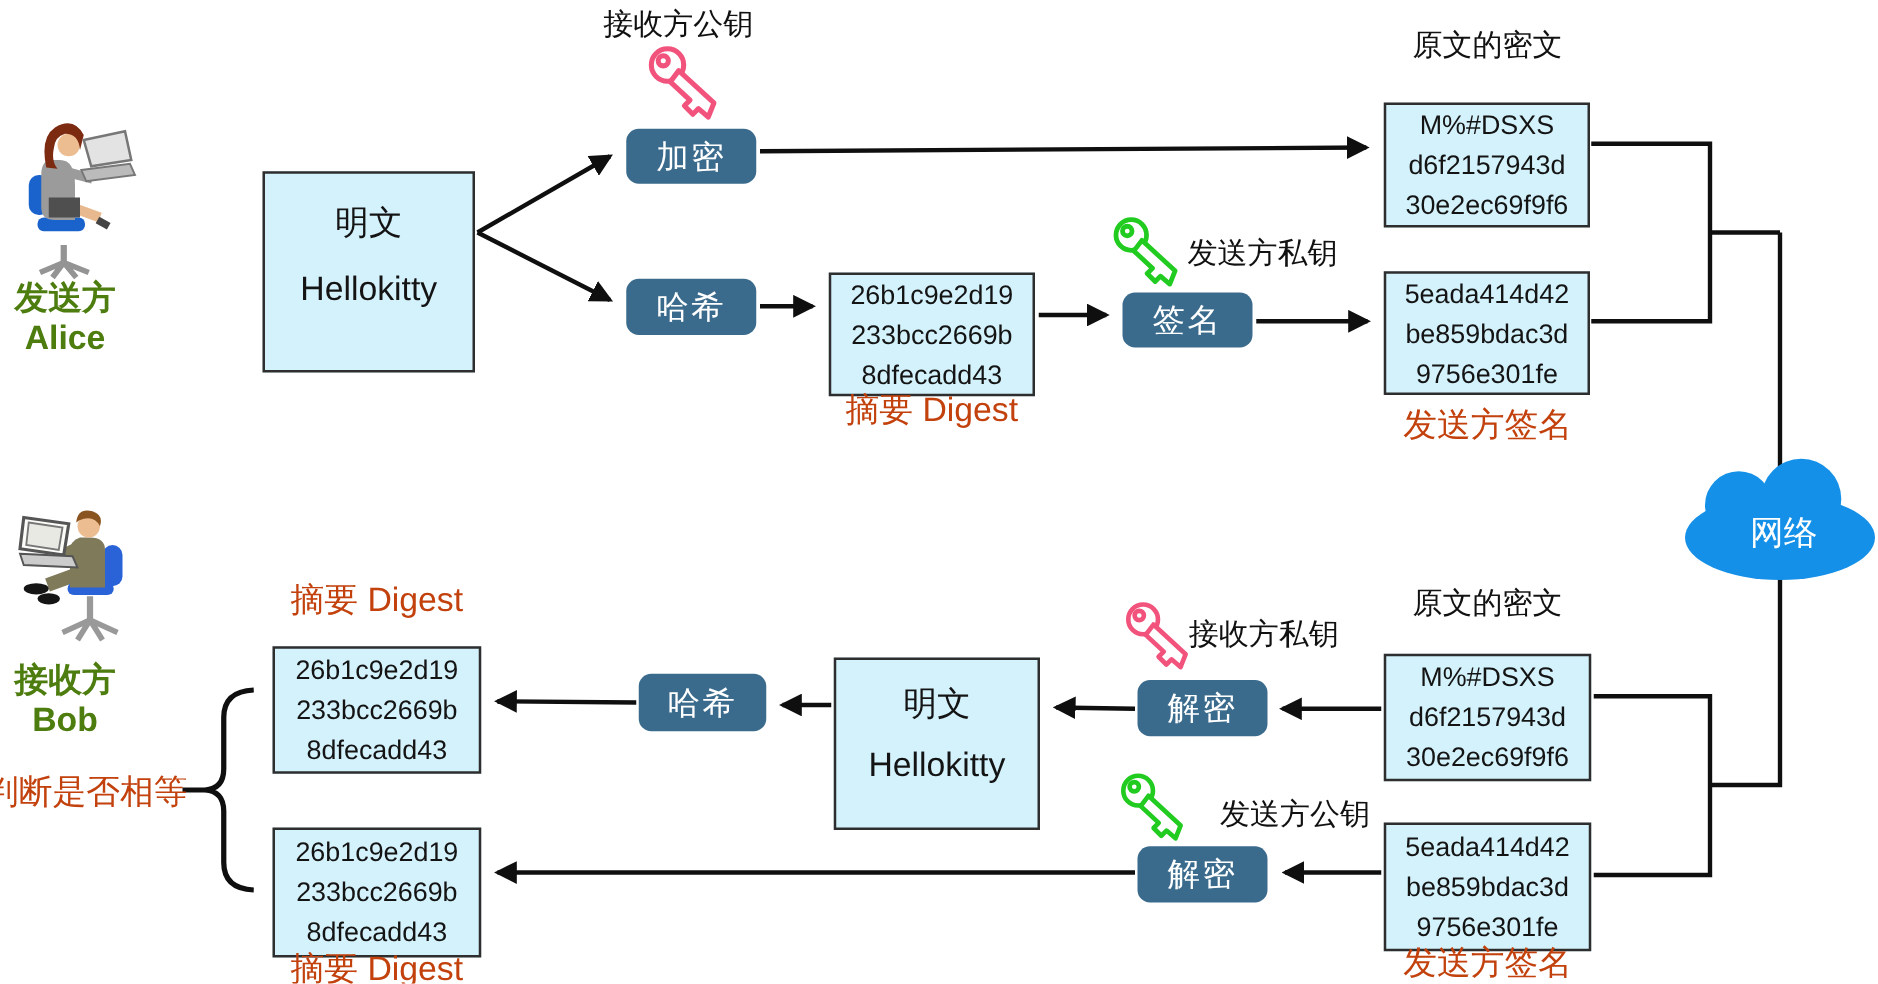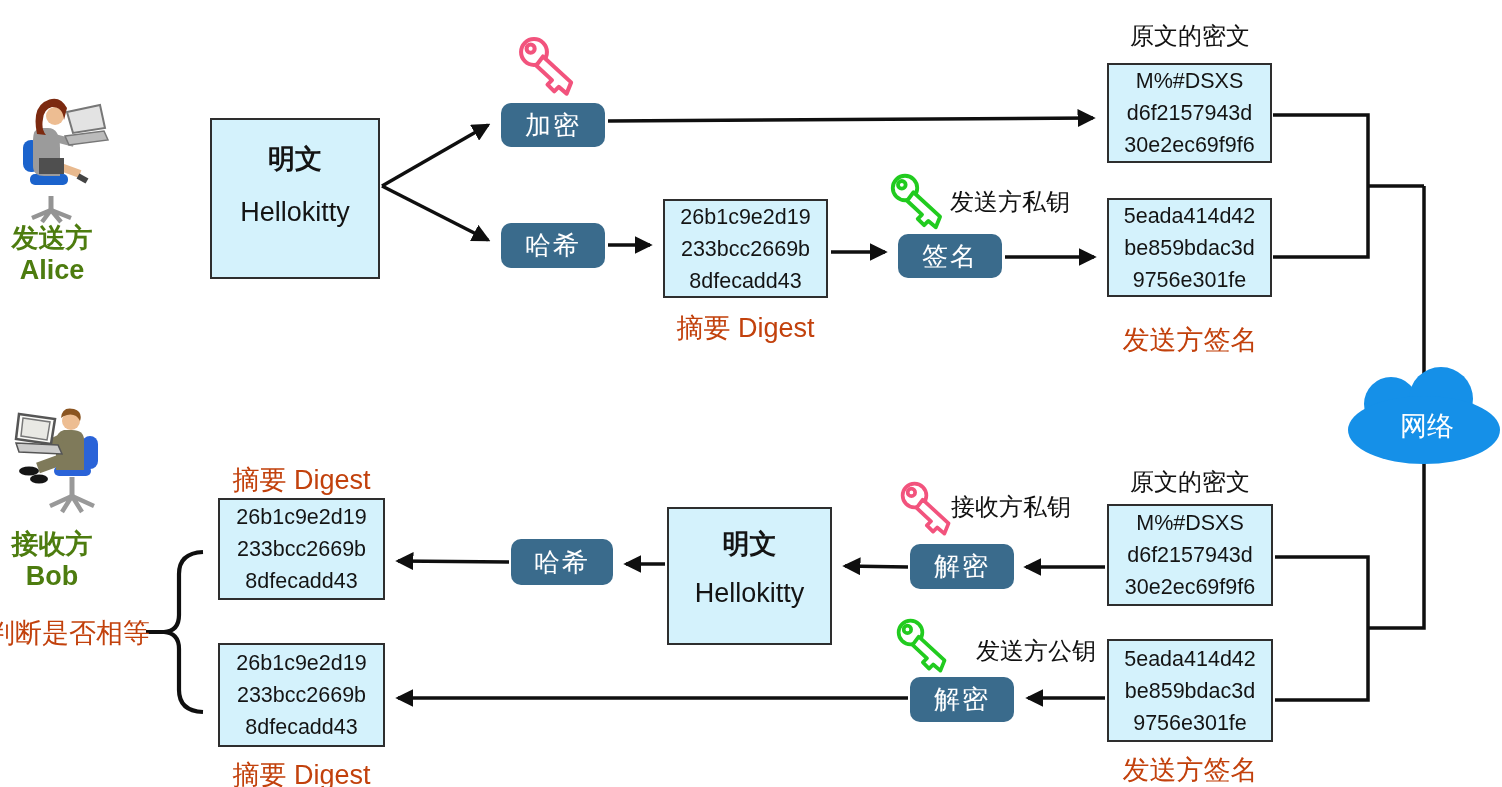--- a/index.html
+++ b/index.html
@@ -5,35 +5,35 @@
   html,body{margin:0;padding:0;background:#fff;}
   .canvas{
     position:relative;width:1502px;height:787px;overflow:hidden;background:#fff;
     font-family:"Liberation Sans",sans-serif;
   }
   .overlay{position:absolute;left:0;top:0;z-index:1;}
   .abs{position:absolute;z-index:2;}
   .databox{
     position:absolute;z-index:2;background:#d4f2fc;border:2px solid #2e2e2e;
     display:flex;flex-direction:column;justify-content:center;align-items:center;
-    font-size:21.5px;color:#141414;line-height:32px;text-align:center;
+    font-size:21.5px;color:#141414;line-height:32px;text-align:center;margin-top:19px;
   }
   .opbtn{
     position:absolute;z-index:2;background:#3a6b8c;color:#fff;border-radius:10px;
     display:flex;align-items:center;justify-content:center;font-size:26px;letter-spacing:2px;
   }
   .lbl{position:absolute;z-index:2;color:#111;font-size:24px;text-align:center;white-space:nowrap;}
   .lbl.left{text-align:left;}
   .biglbl{position:absolute;z-index:2;color:#c2410c;font-size:27px;text-align:center;white-space:nowrap;}
   .role{
     position:absolute;z-index:2;color:#4d7c0f;font-weight:bold;font-size:27px;
     text-align:center;line-height:1.2;white-space:nowrap;
   }
   .plainbox{justify-content:flex-start;}
-  .plainbox .ptitle{font-weight:bold;font-size:27px;line-height:1;}
+  .plainbox .ptitle{font-weight:normal;font-size:27px;line-height:1;}
   .plainbox .pbody{font-size:27px;line-height:1;}
   .keyicon{position:absolute;z-index:3;}
   .keyicon.pink{color:#f2537d;}
   .keyicon.green{color:#21cb1f;}
 </style>
 </head>
 <body>
 
 <div class="canvas">
 
@@ -92,20 +92,21 @@
   <div class="role" style="left:0;top:222px;width:104px">
     <div>发送方</div>
     <div>Alice</div>
   </div>
 
   <div class="databox plainbox" style="left:210px;top:118px;width:166px;height:131px;gap:26px;padding-top:26px">
     <div class="ptitle">明文</div>
     <div class="pbody">Hellokitty</div>
   </div>
 
+  <div class="lbl" style="left:455px;top:3px;width:175px">接收方公钥</div>
   <svg class="keyicon pink" style="left:516px;top:36px" width="72" height="68" viewBox="0 0 64 60">
     <g fill="#fff" stroke="currentColor" stroke-width="3.6" stroke-linejoin="round">
       <circle cx="16" cy="14" r="11.5"></circle>
       <path d="M24 18 L49 41 L45 51 L38 45 L34 49 L28 43 L32 39 L18 26 Z"></path>
       <circle cx="13" cy="11" r="3.6"></circle>
     </g>
   </svg>
 
   <div class="opbtn" style="left:501px;top:103px;width:104px;height:44px">加密</div>
   <div class="opbtn" style="left:501px;top:223px;width:104px;height:45px">哈希</div>

